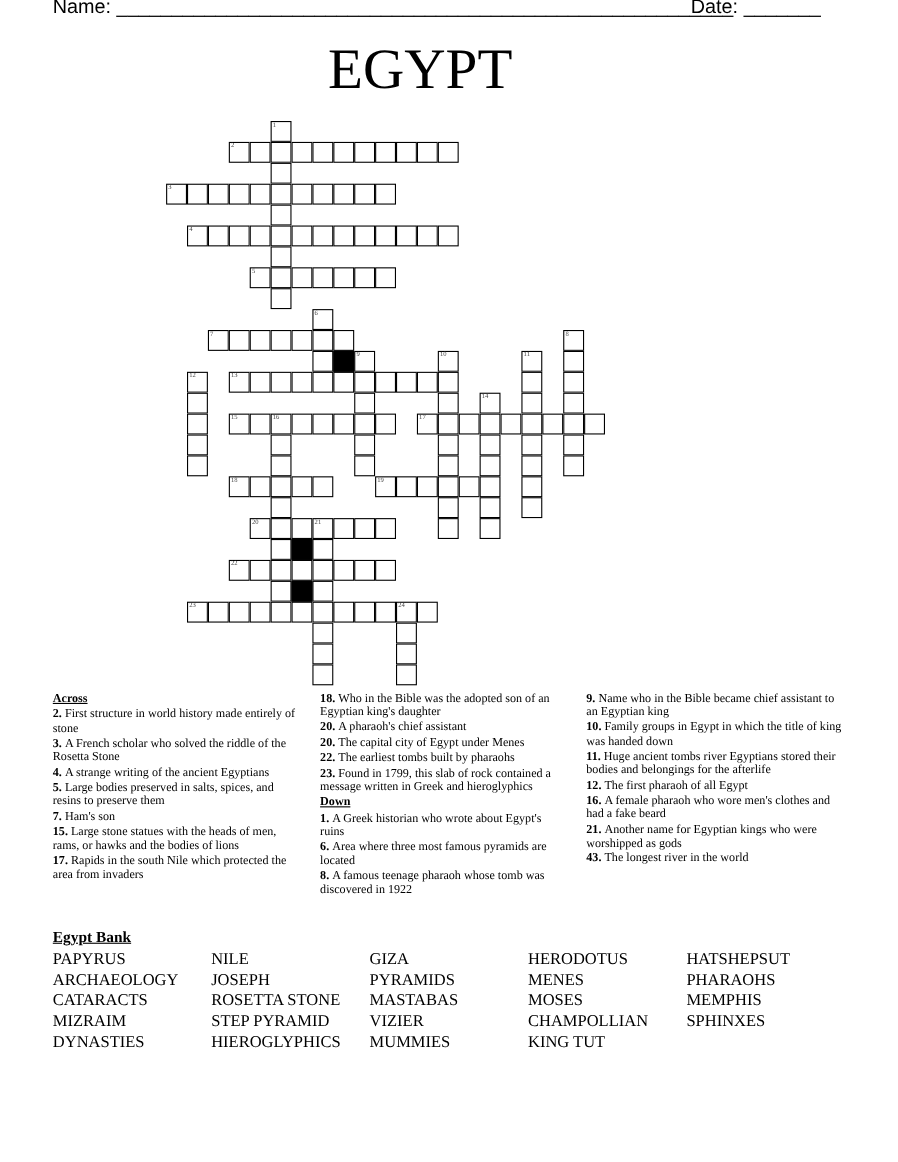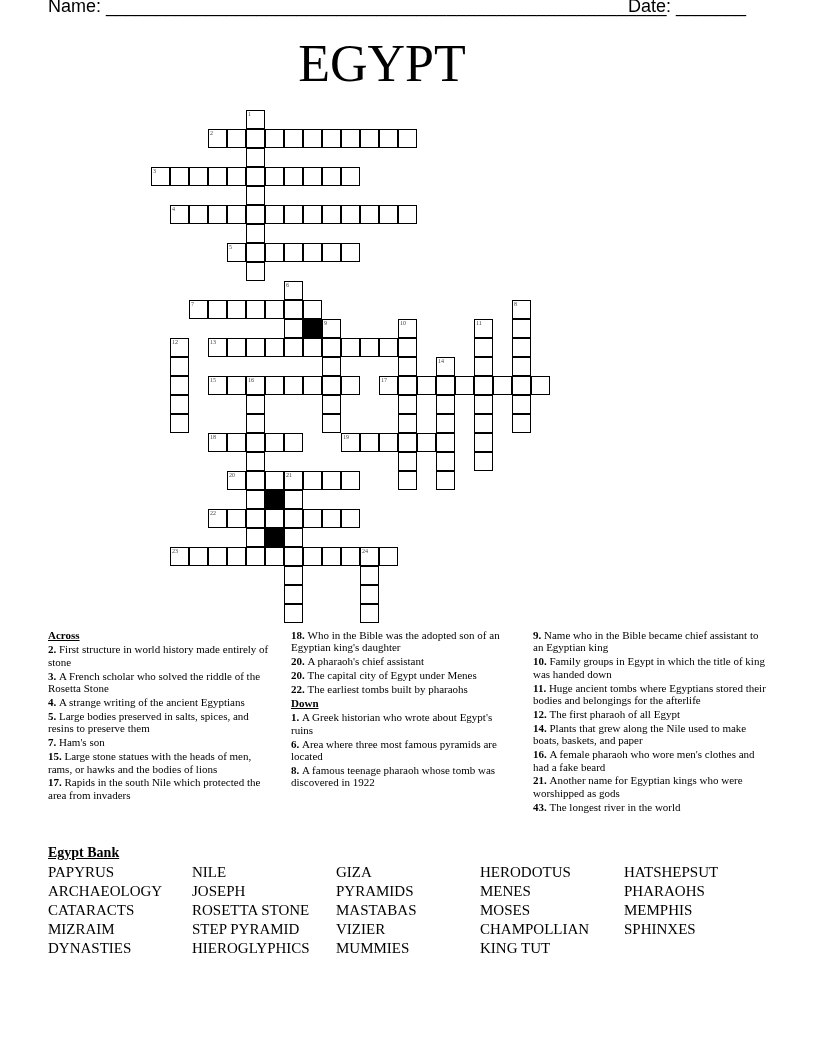--- a/index.html
+++ b/index.html
@@ -261,35 +261,35 @@
       <div class="clue"><b>15. </b><span>Large stone statues with the heads of men, rams, or hawks and the bodies of lions</span></div>
       <div class="clue"><b>17. </b><span>Rapids in the south Nile which protected the area from invaders</span></div>
     </div>
 </div>
 <div class="clues" style="left:291px; width:225px;">
   <div id="col2-clues">
       <div class="clue"><b>18. </b><span>Who in the Bible was the adopted son of an Egyptian king's daughter</span></div>
       <div class="clue"><b>20. </b><span>A pharaoh's chief assistant</span></div>
       <div class="clue"><b>20. </b><span>The capital city of Egypt under Menes</span></div>
       <div class="clue"><b>22. </b><span>The earliest tombs built by pharaohs</span></div>
+      <div class="clue"><b>23. </b><span>Found in 1799, this slab of rock contained a message written in Greek and hieroglyphics</span></div>
     </div>
   <div class="sect">Down</div>
   <div id="col2b-clues">
       <div class="clue"><b>1. </b><span>A Greek historian who wrote about Egypt's ruins</span></div>
       <div class="clue"><b>6. </b><span>Area where three most famous pyramids are located</span></div>
       <div class="clue"><b>8. </b><span>A famous teenage pharaoh whose tomb was discovered in 1922</span></div>
     </div>
 </div>
 <div class="clues" style="left:533px; width:235px;">
   <div id="col3-clues">
       <div class="clue"><b>9. </b><span>Name who in the Bible became chief assistant to an Egyptian king</span></div>
       <div class="clue"><b>10. </b><span>Family groups in Egypt in which the title of king was handed down</span></div>
-      <div class="clue"><b>11. </b><span>Huge ancient tombs where Egyptians stored their bodies and belongings for the afterlife</span></div>
+      <div class="clue"><b>11. </b><span>Huge ancient tombs river Egyptians stored their bodies and belongings for the afterlife</span></div>
       <div class="clue"><b>12. </b><span>The first pharaoh of all Egypt</span></div>
-      <div class="clue"><b>14. </b><span>Plants that grew along the Nile used to make boats, baskets, and paper</span></div>
       <div class="clue"><b>16. </b><span>A female pharaoh who wore men's clothes and had a fake beard</span></div>
       <div class="clue"><b>21. </b><span>Another name for Egyptian kings who were worshipped as gods</span></div>
       <div class="clue"><b>43. </b><span>The longest river in the world</span></div>
     </div>
 </div>
 
 <div class="wb-title">Egypt Bank</div>
 <div class="wb-col" style="left:48px;" id="wb0">
     <div>PAPYRUS</div>
     <div>ARCHAEOLOGY</div>

